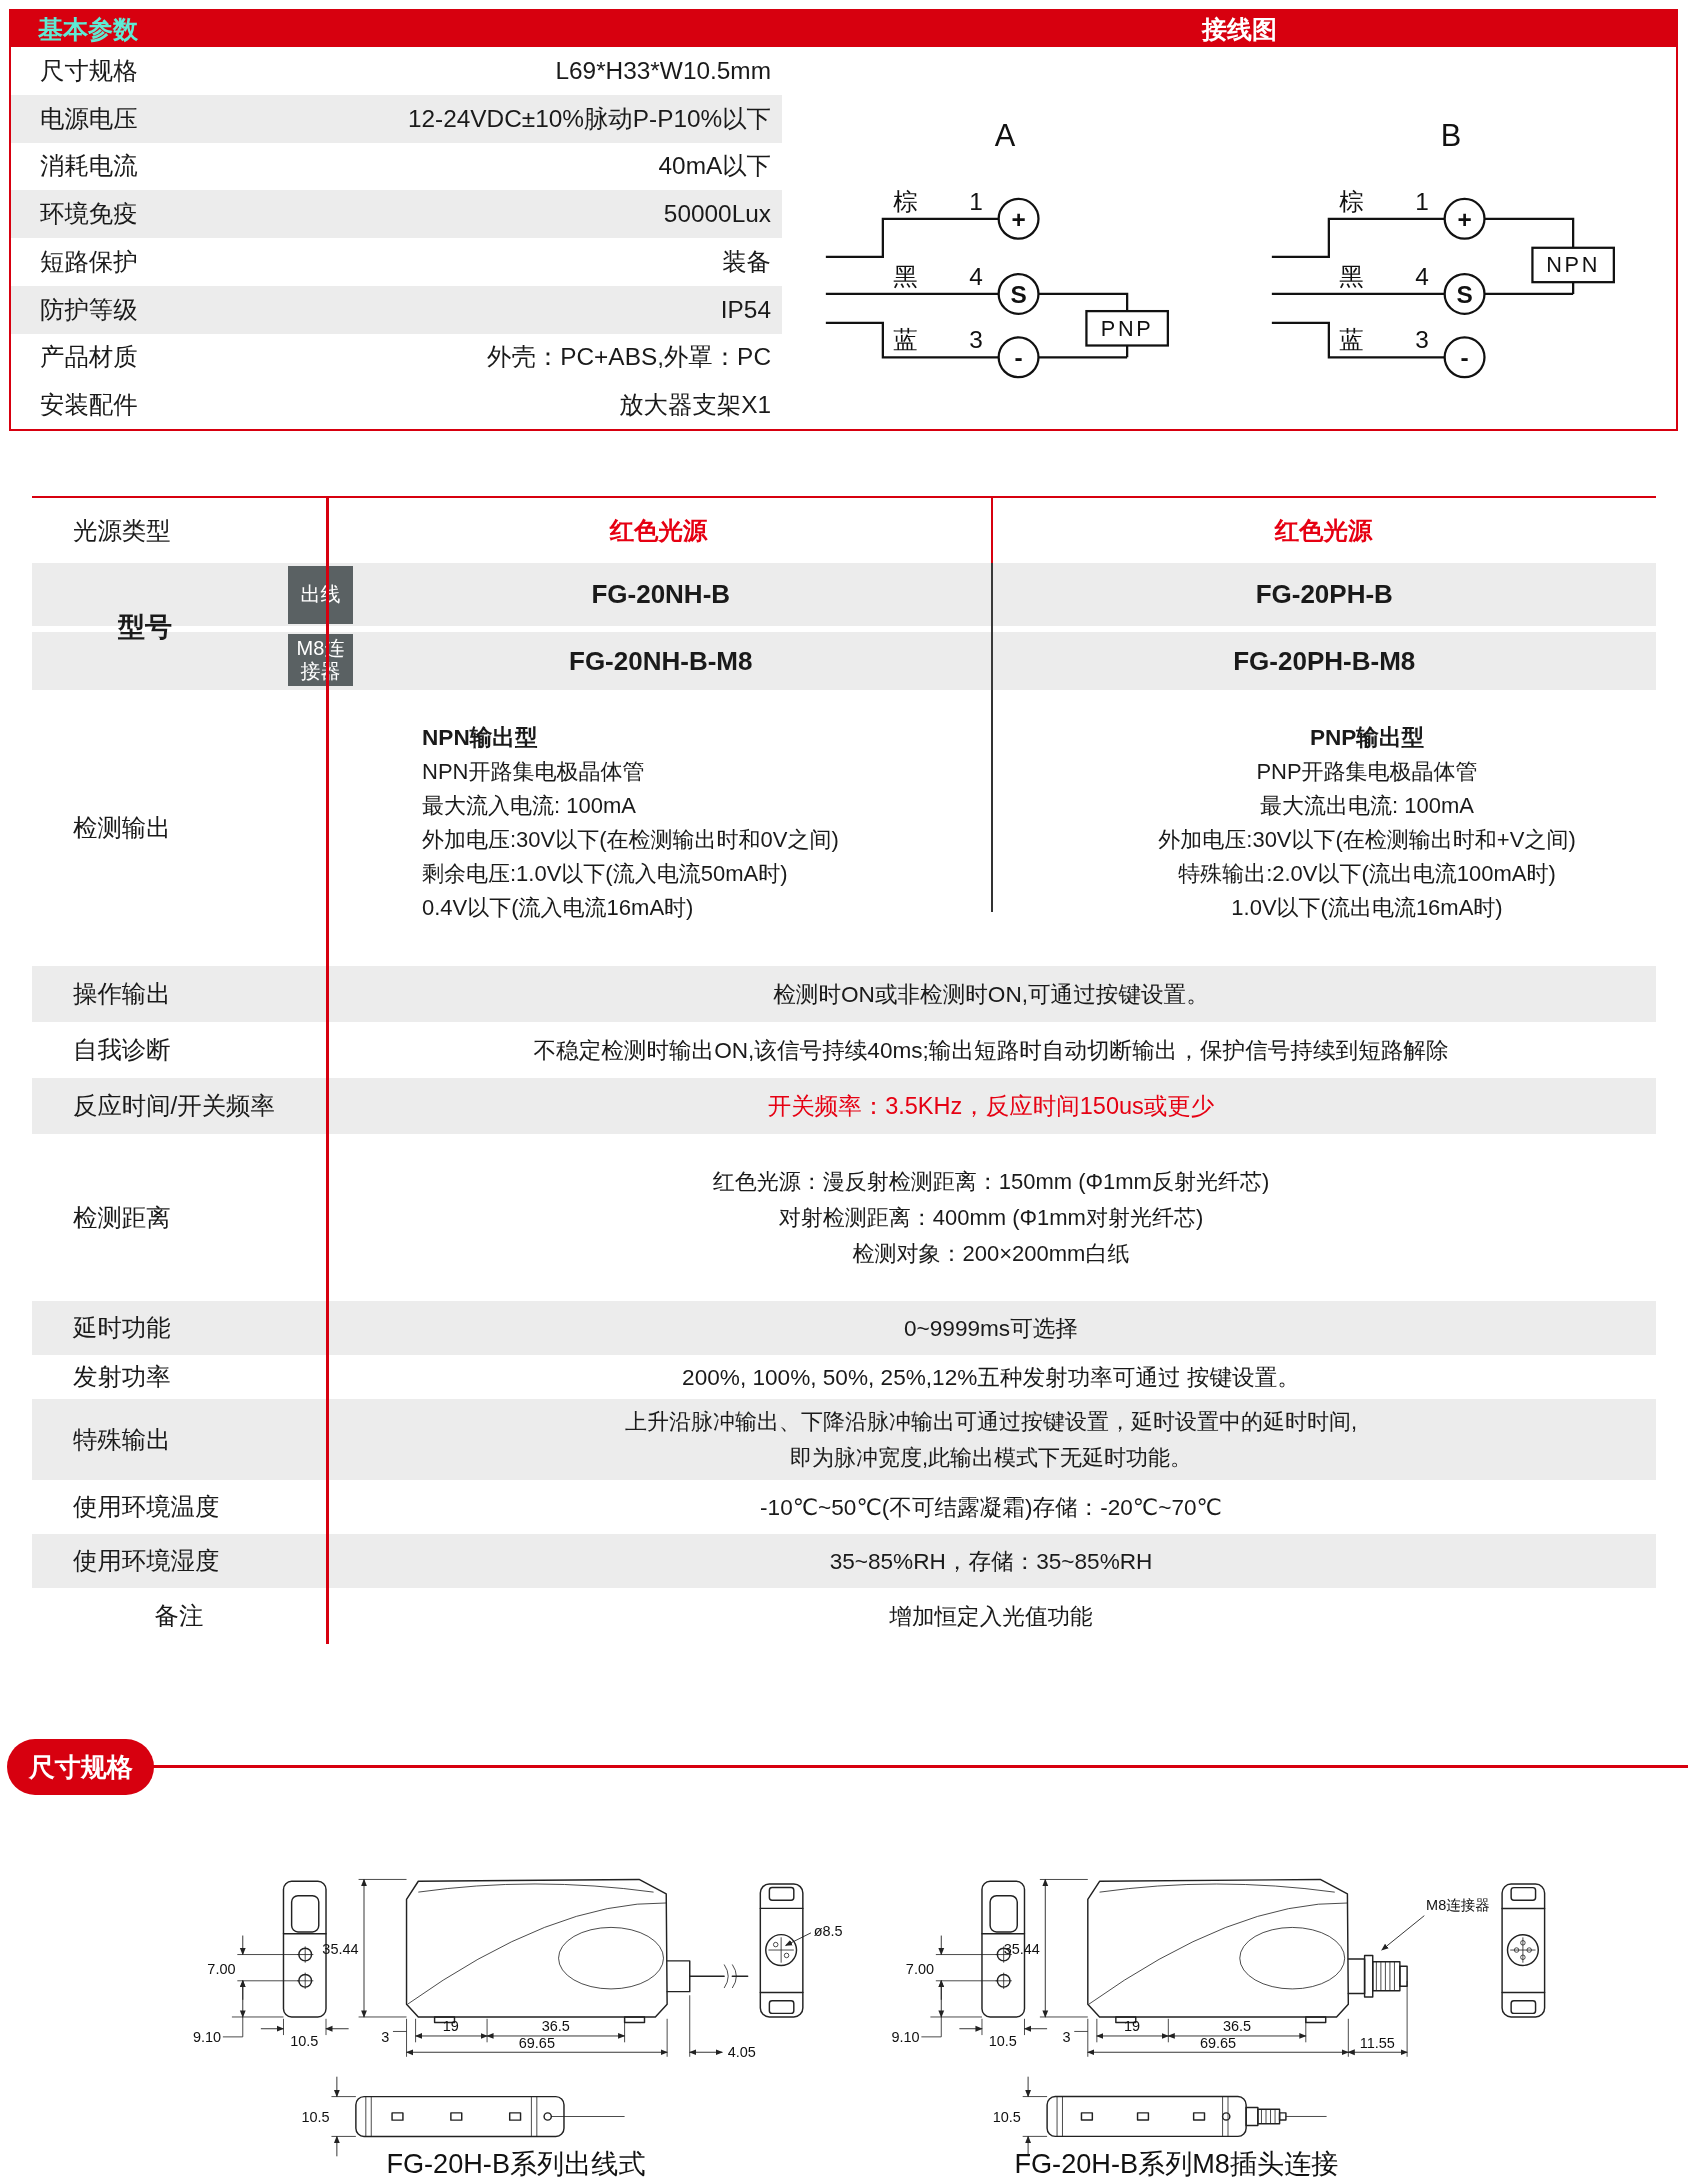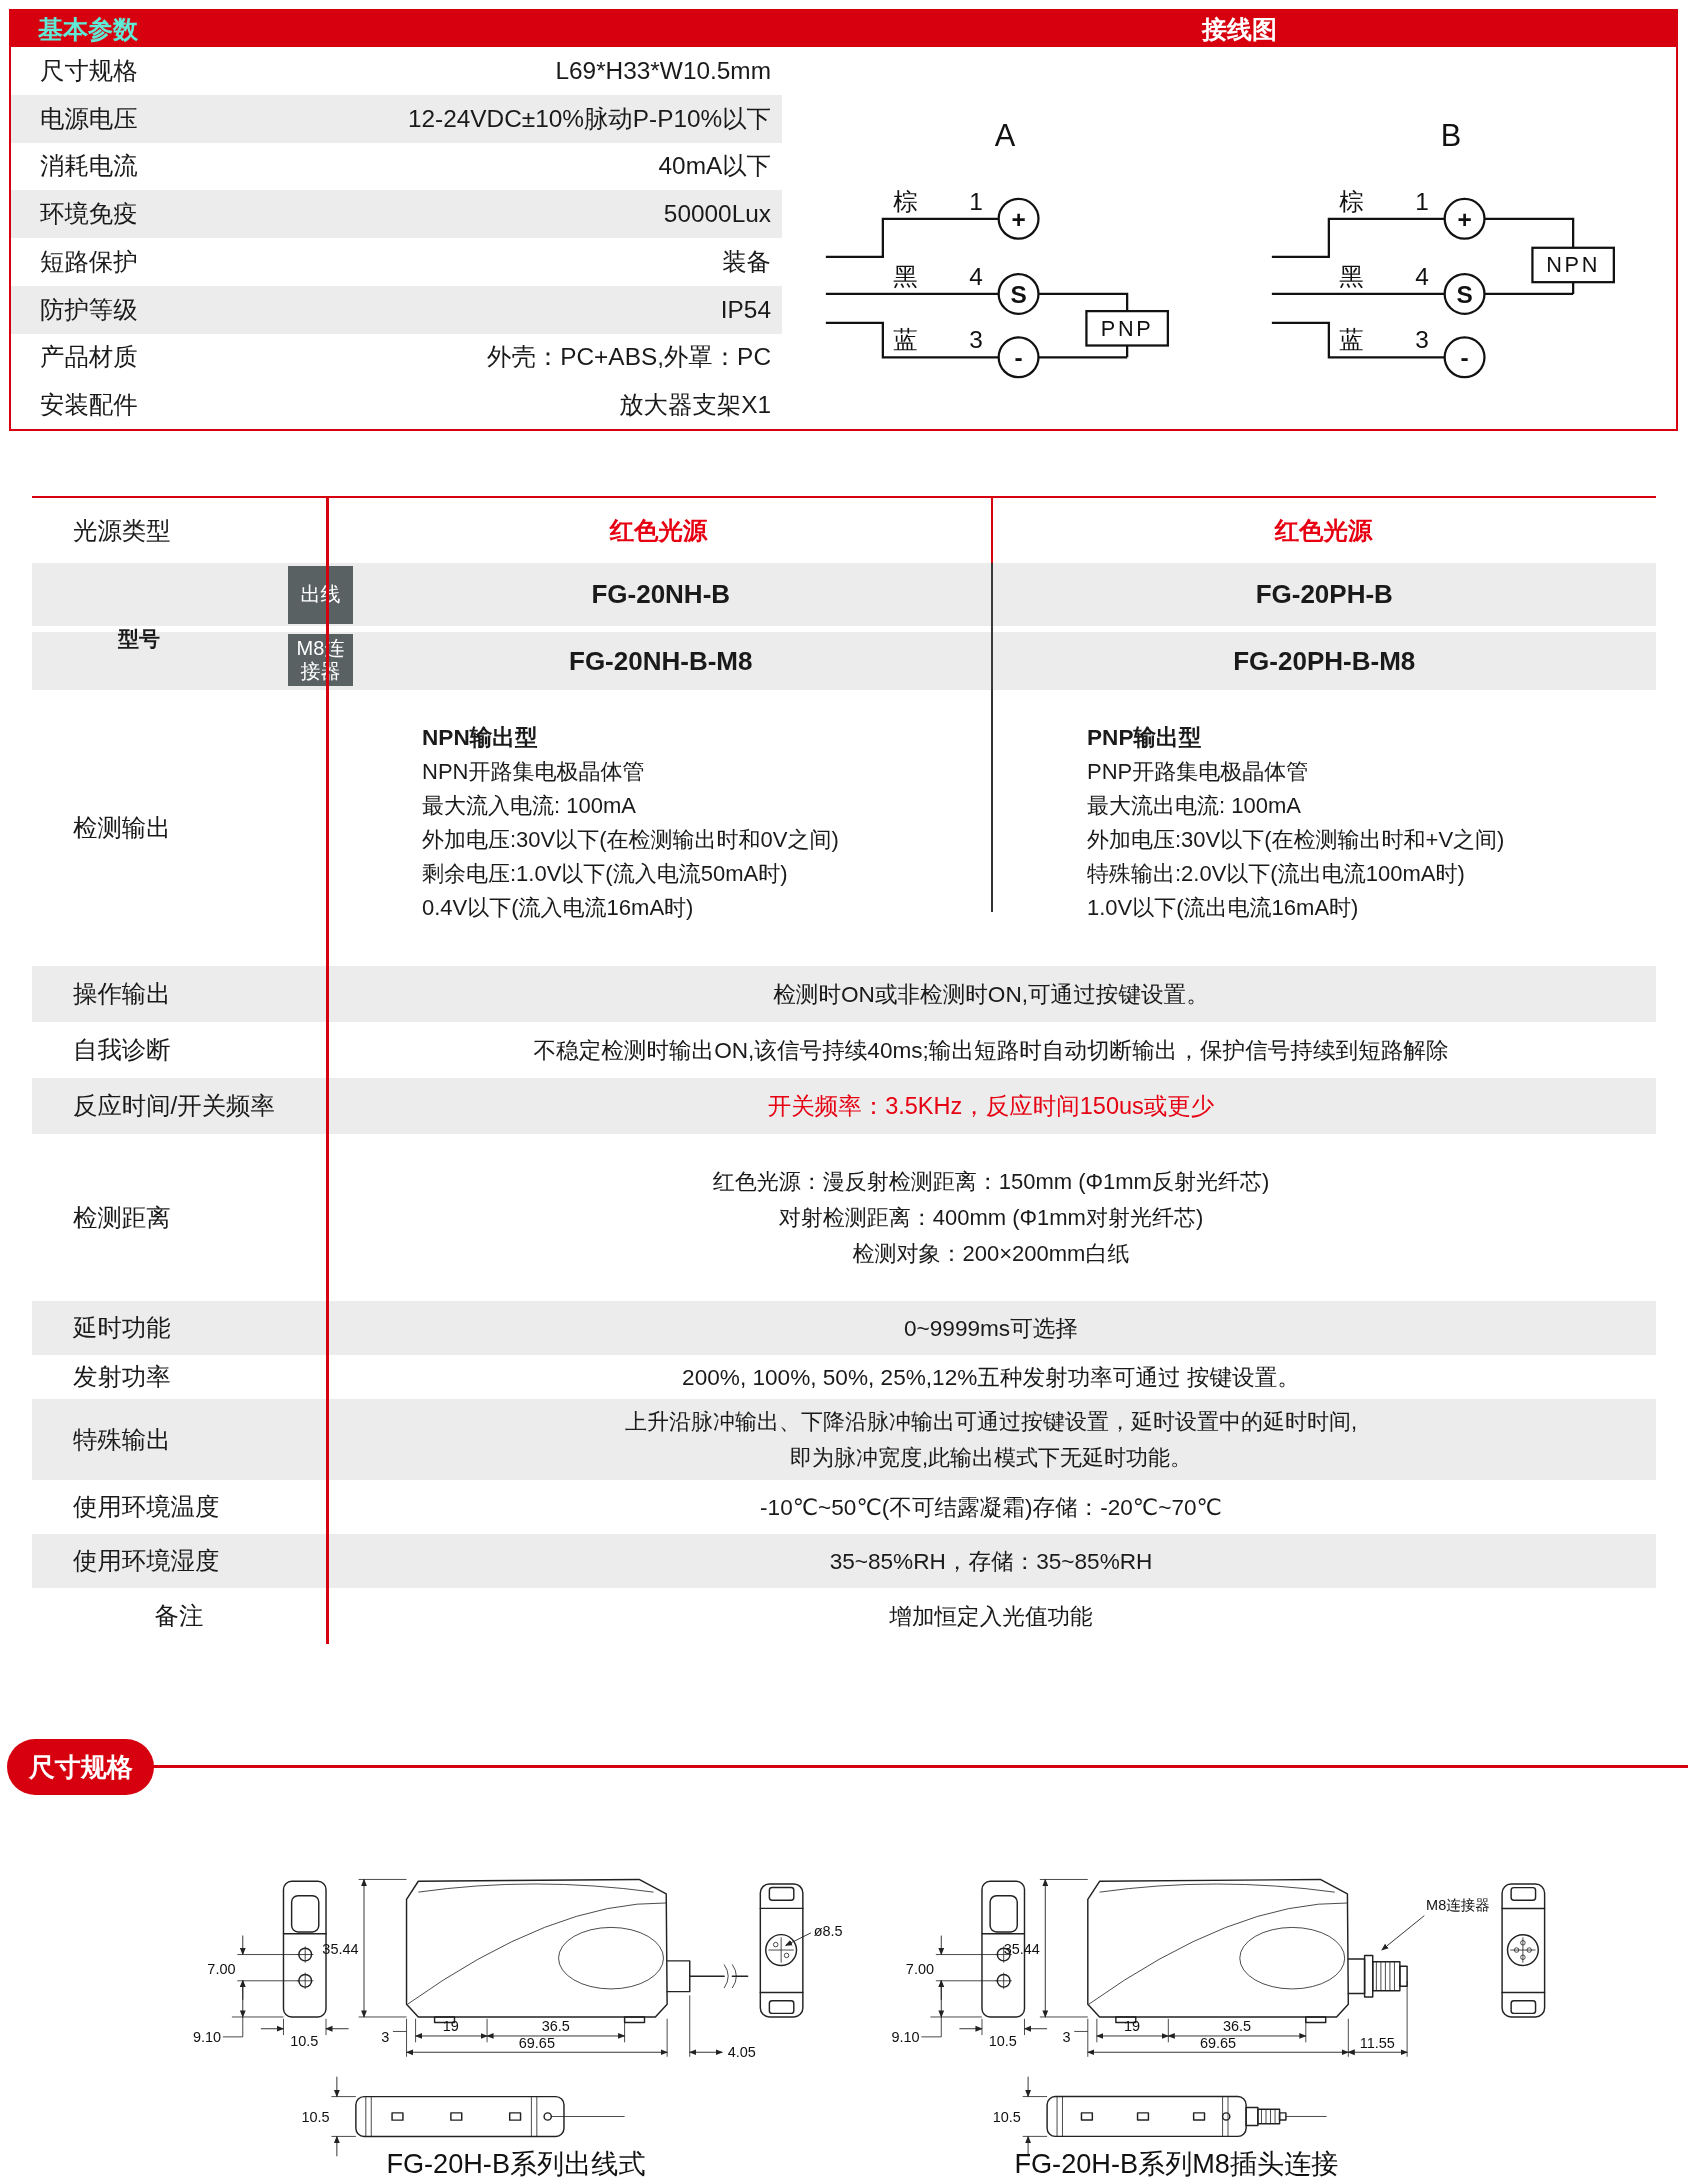--- a/index.html
+++ b/index.html
@@ -37,21 +37,21 @@
   .scon{flex:1;display:flex;align-items:center;justify-content:center;font-size:22.6px;text-align:center;flex-direction:column}
   .rv{color:#e60012}
   .half{width:50%;display:flex;align-items:center;justify-content:center;height:100%}
   .redtext{color:#e60012;font-weight:bold;font-size:24.4px}
   .lightdiv{position:absolute;left:959px;top:0;bottom:0;width:1.8px;background:#d7000f}
   
   #modelblock{height:127px;position:relative}
   .stripe{position:absolute;left:0;right:0;background:#ececec}
   .stripe1{top:0;height:63px}
   .stripe2{top:69px;height:58px}
-  .mlabel{position:absolute;left:86px;top:12px;height:127px;display:flex;align-items:center;font-size:21px;font-weight:bold}
+  .mlabel{position:absolute;left:86px;top:0;height:127px;display:flex;align-items:center;font-size:27px;font-weight:bold}
   .tag{position:absolute;left:256px;width:65px;background:#5a6163;color:#fff;display:flex;align-items:center;justify-content:center;text-align:center;font-size:20px;line-height:1.15;z-index:5}
   .tag1{top:2.7px;height:58px}
   .tag2{top:71px;height:52px}
   .mrow{position:absolute;left:297px;right:0;display:flex}
   .mrow1{top:0;height:63px}
   .mrow2{top:69px;height:58px}
   .mcell{width:50%;display:flex;align-items:center;justify-content:center;font-size:26px;font-weight:bold}
   .mdiv{position:absolute;left:959px;top:0;height:127px;width:1.8px;background:#3a3a3a;z-index:4}
   
   #outrow{height:276px}
@@ -200,21 +200,21 @@
     <div class="slab">检测输出</div>
     <div class="scon" style="flex-direction:row;align-items:flex-start">
       <div class="ocol" style="text-align:left">
         <div class="otitle">NPN输出型</div>
         <div>NPN开路集电极晶体管</div>
         <div>最大流入电流: 100mA</div>
         <div>外加电压:30V以下(在检测输出时和0V之间)</div>
         <div>剩余电压:1.0V以下(流入电流50mA时)</div>
         <div>0.4V以下(流入电流16mA时)</div>
       </div>
-      <div class="ocol" style="text-align:left">
+      <div class="ocol" style="text-align:center">
         <div class="otitle">PNP输出型</div>
         <div>PNP开路集电极晶体管</div>
         <div>最大流出电流: 100mA</div>
         <div>外加电压:30V以下(在检测输出时和+V之间)</div>
         <div>特殊输出:2.0V以下(流出电流100mA时)</div>
         <div>1.0V以下(流出电流16mA时)</div>
       </div>
     </div>
     <div class="odiv"></div>
   </div>

